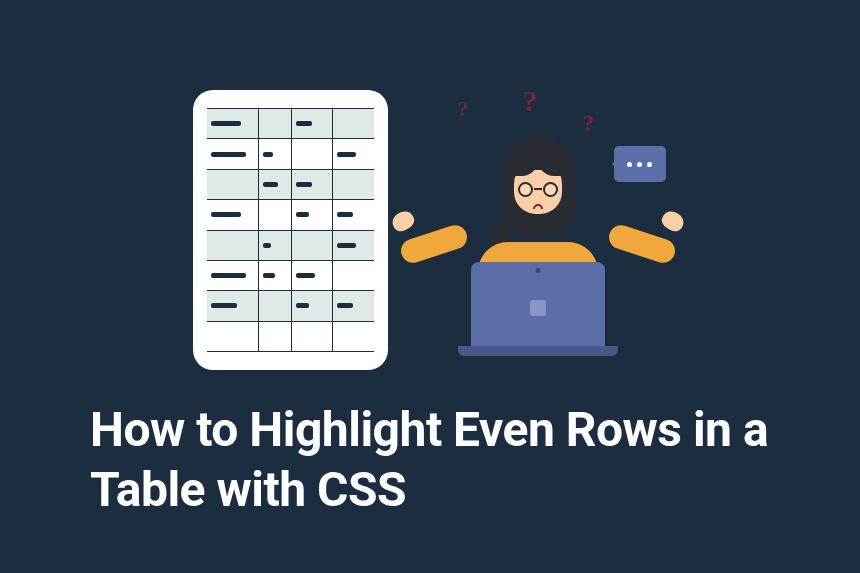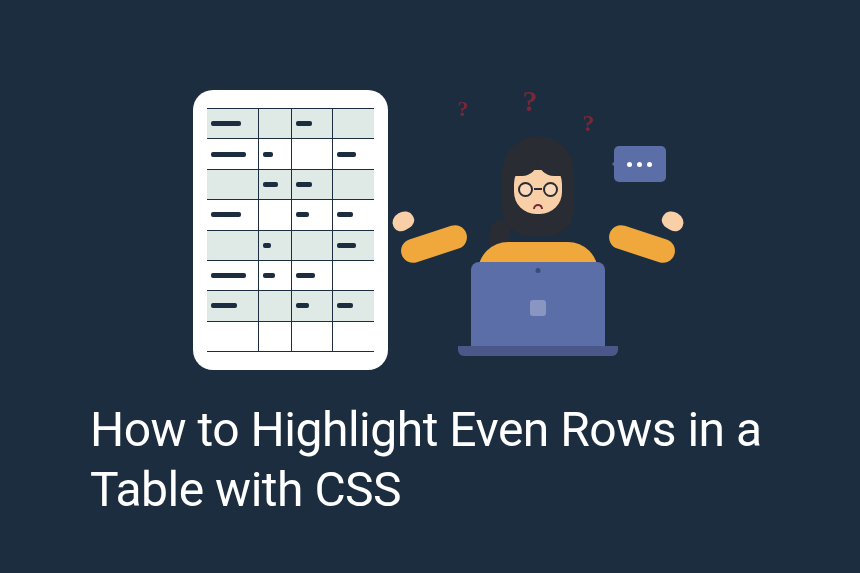--- a/index.html
+++ b/index.html
@@ -238,21 +238,21 @@
     top: 256px;
     width: 160px;
     height: 10px;
     background: #4a5788;
     border-radius: 0 0 6px 6px;
   }
   
   .title {
     color: #ffffff;
     font-size: 48px;
-    font-weight: 400;
+    font-weight: 700;
     margin-top: 30px;
     line-height: 1.25;
     text-align: left;
     width: 100%;
     letter-spacing: -0.5px;
   }
 </style>
 </head>
 <body>
 

